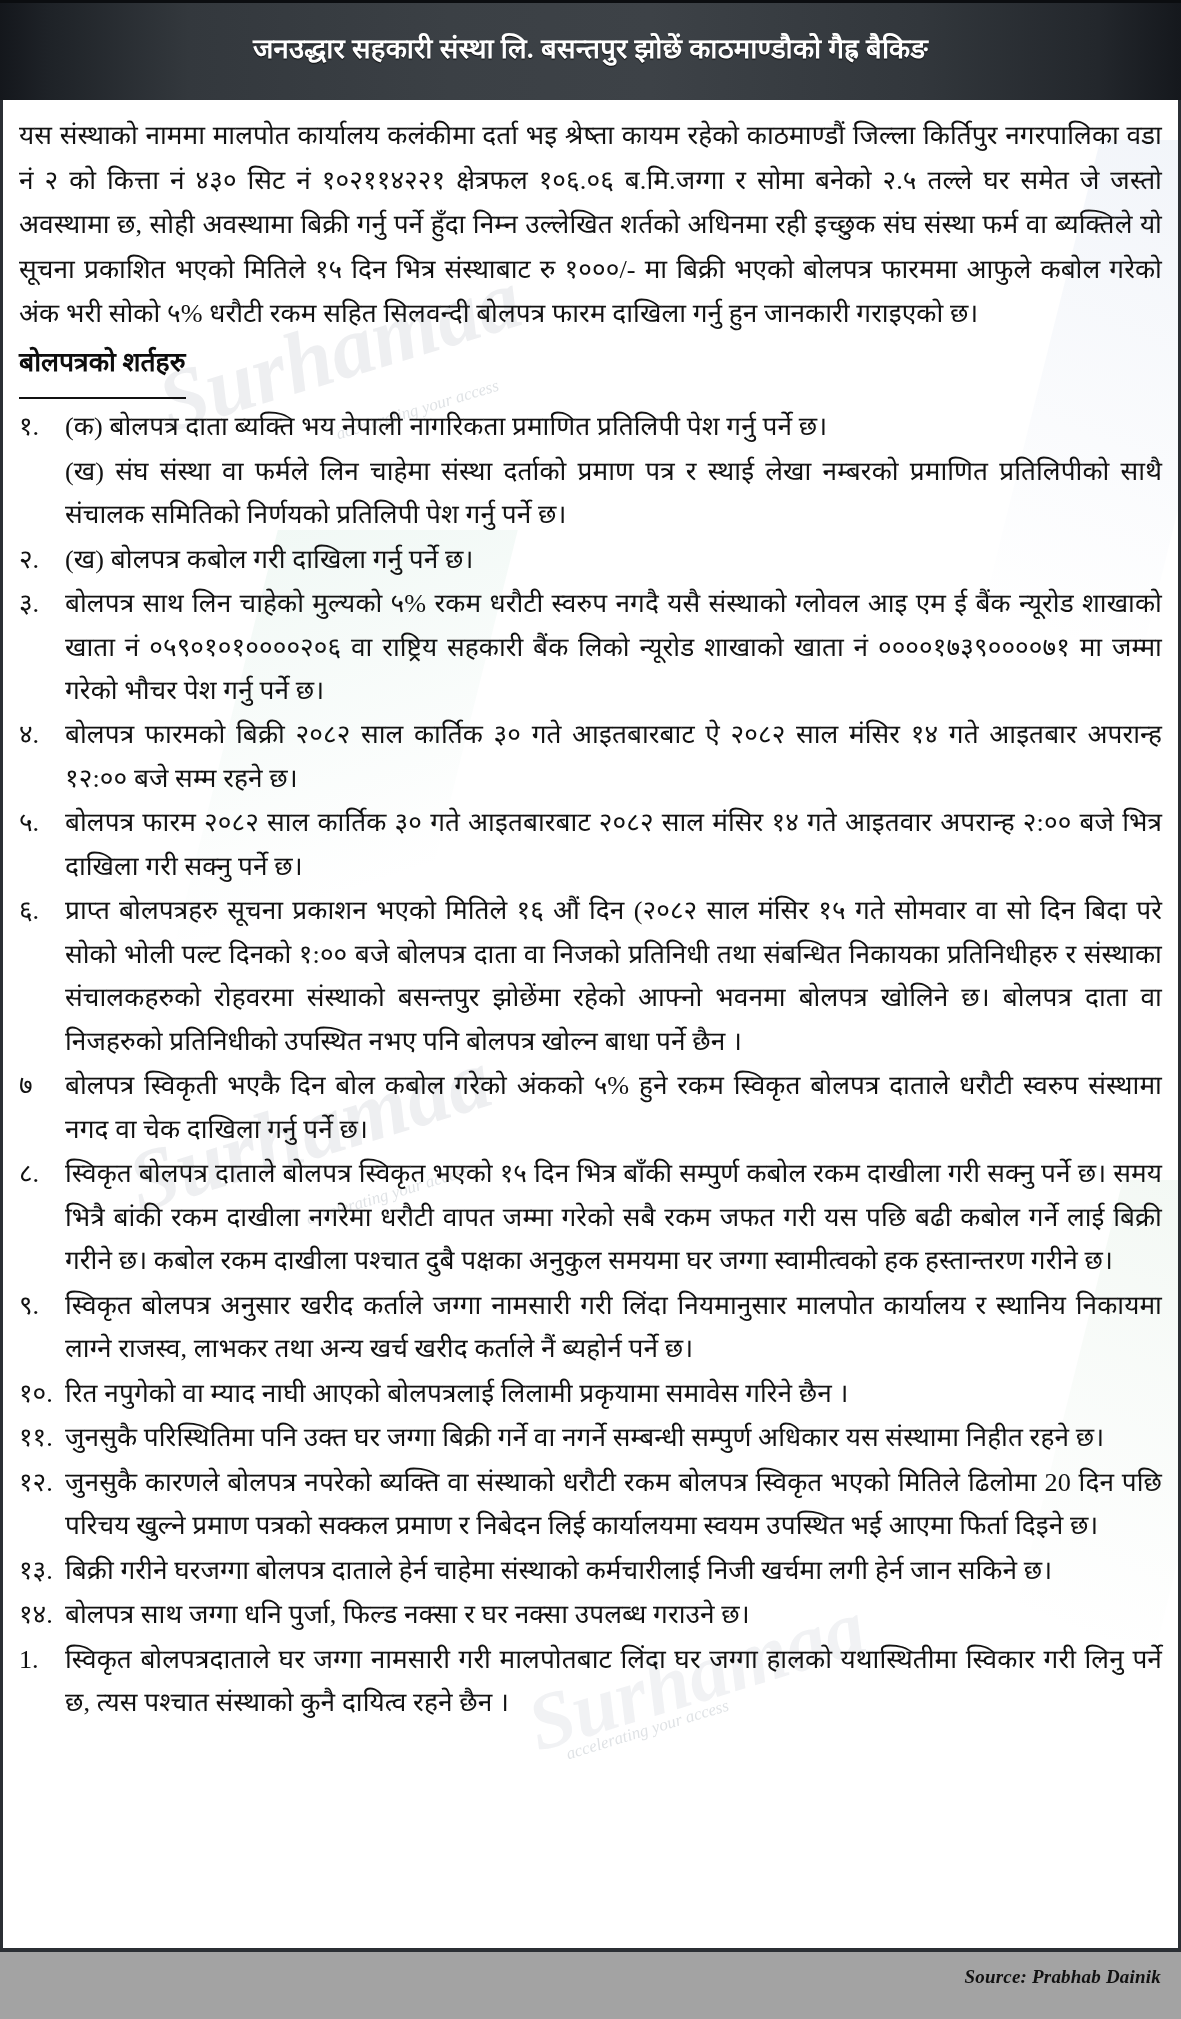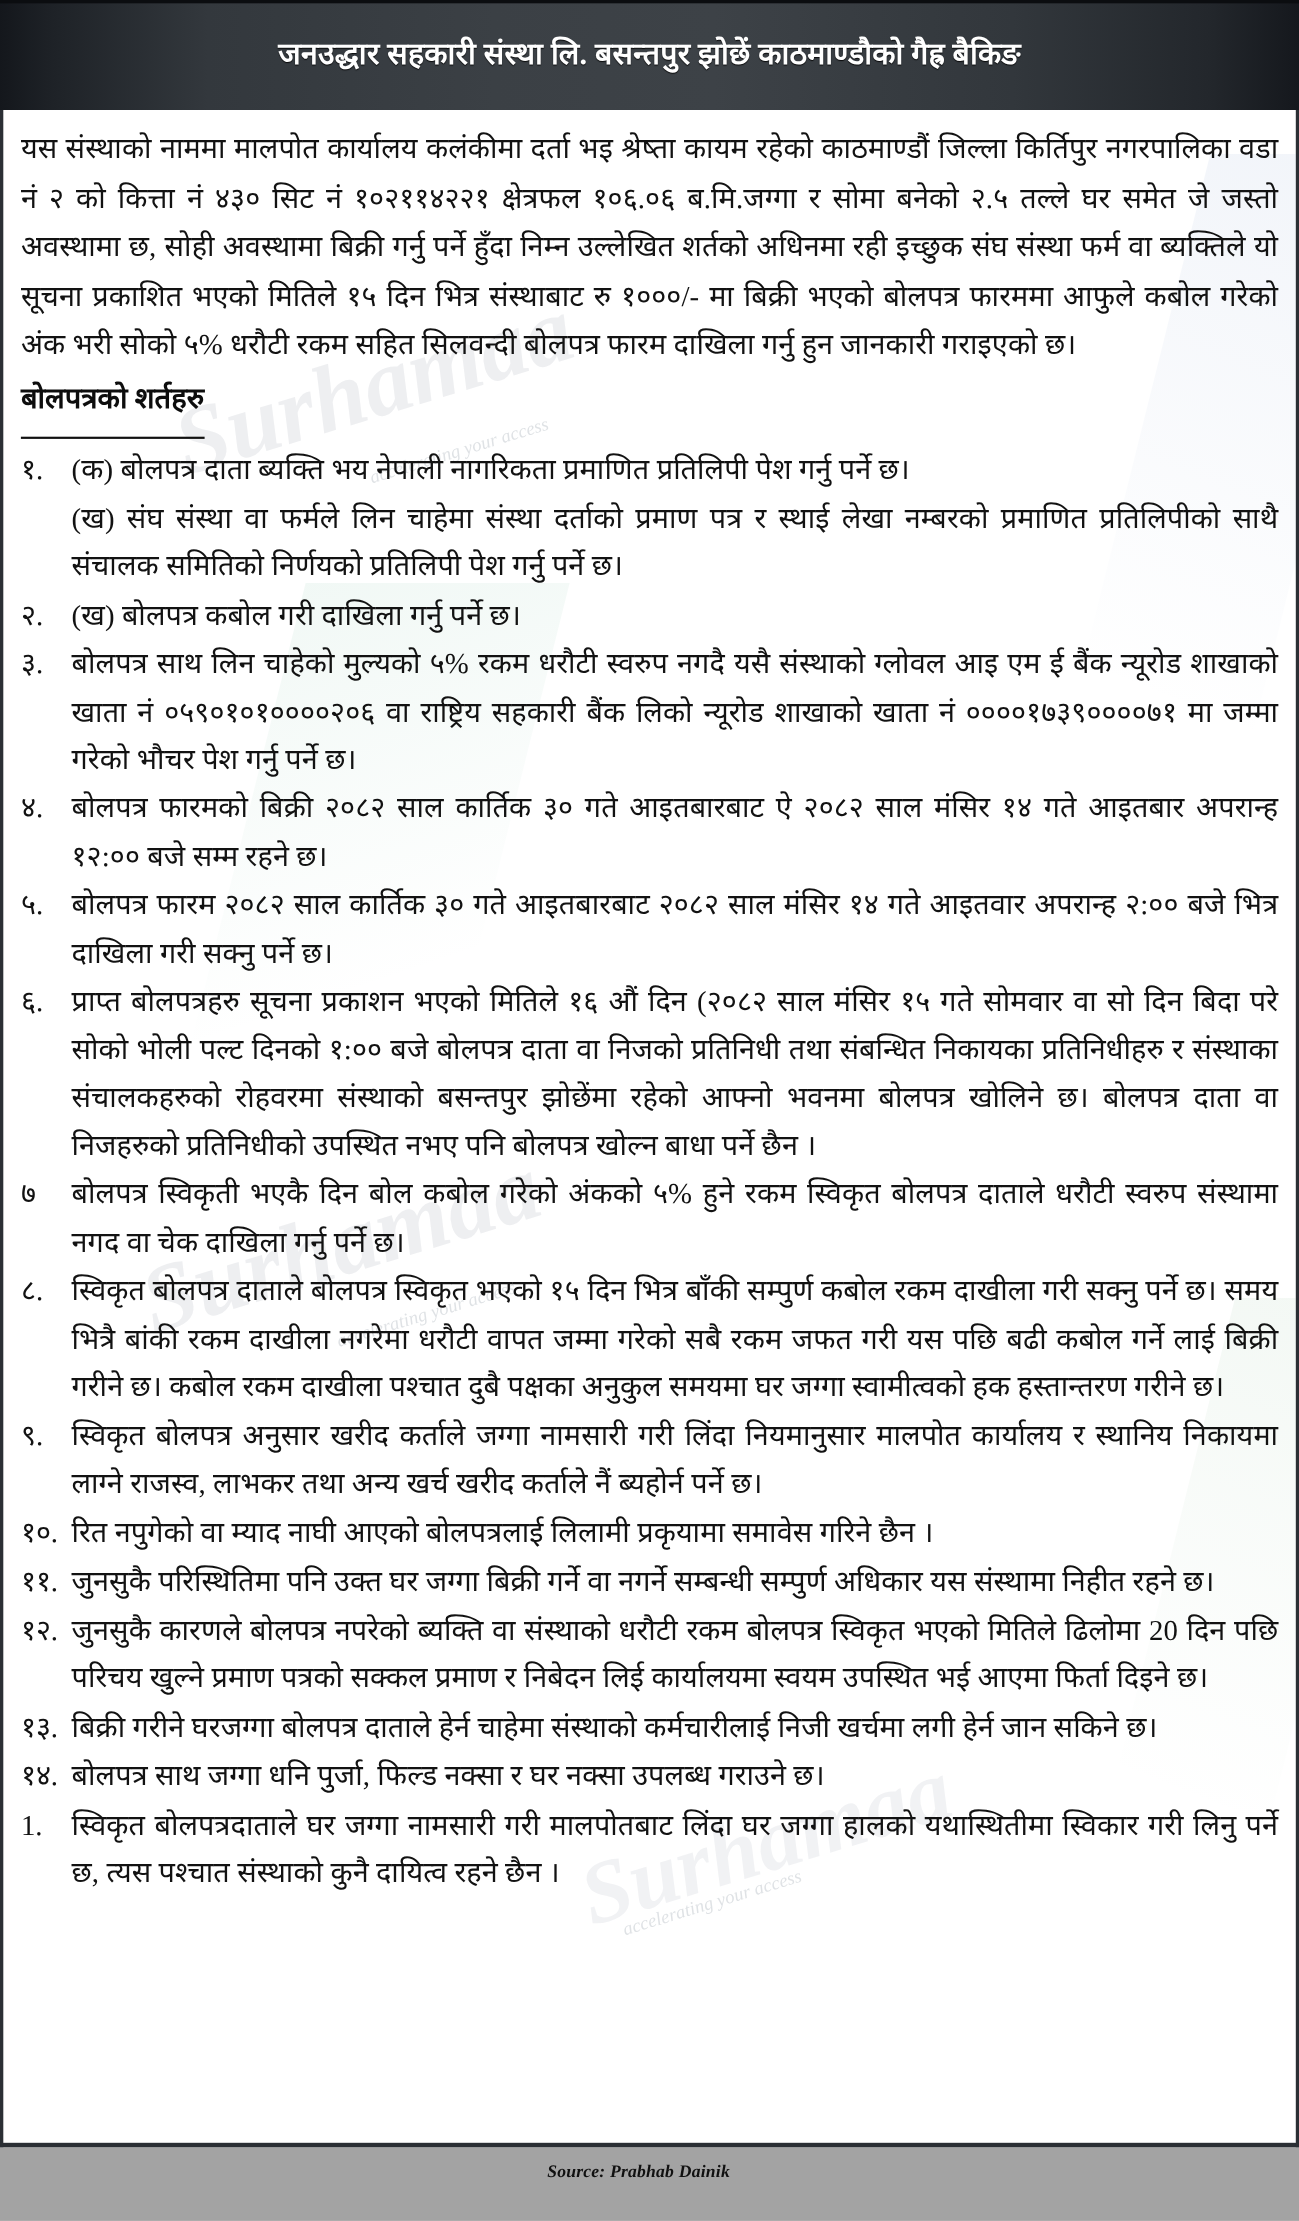--- a/index.html
+++ b/index.html
@@ -188,26 +188,26 @@
   }
   .sub-item {
     display: block;
     text-align: justify;
   }
   .sub-item + .sub-item { margin-top: 1px; }
 
   
   .footer-source {
     position: relative;
-    text-align: center;
+    text-align: right;
     padding: 14px 20px 0 0;
     font-family: "Liberation Serif", serif;
     font-style: italic;
     font-weight: bold;
-    font-size: 16px;
+    font-size: 19px;
     color: #111111;
     letter-spacing: 0.2px;
   }
 </style>
 </head>
 <body>
 
 <div id="notice-page">
 
   <div class="header-banner">

